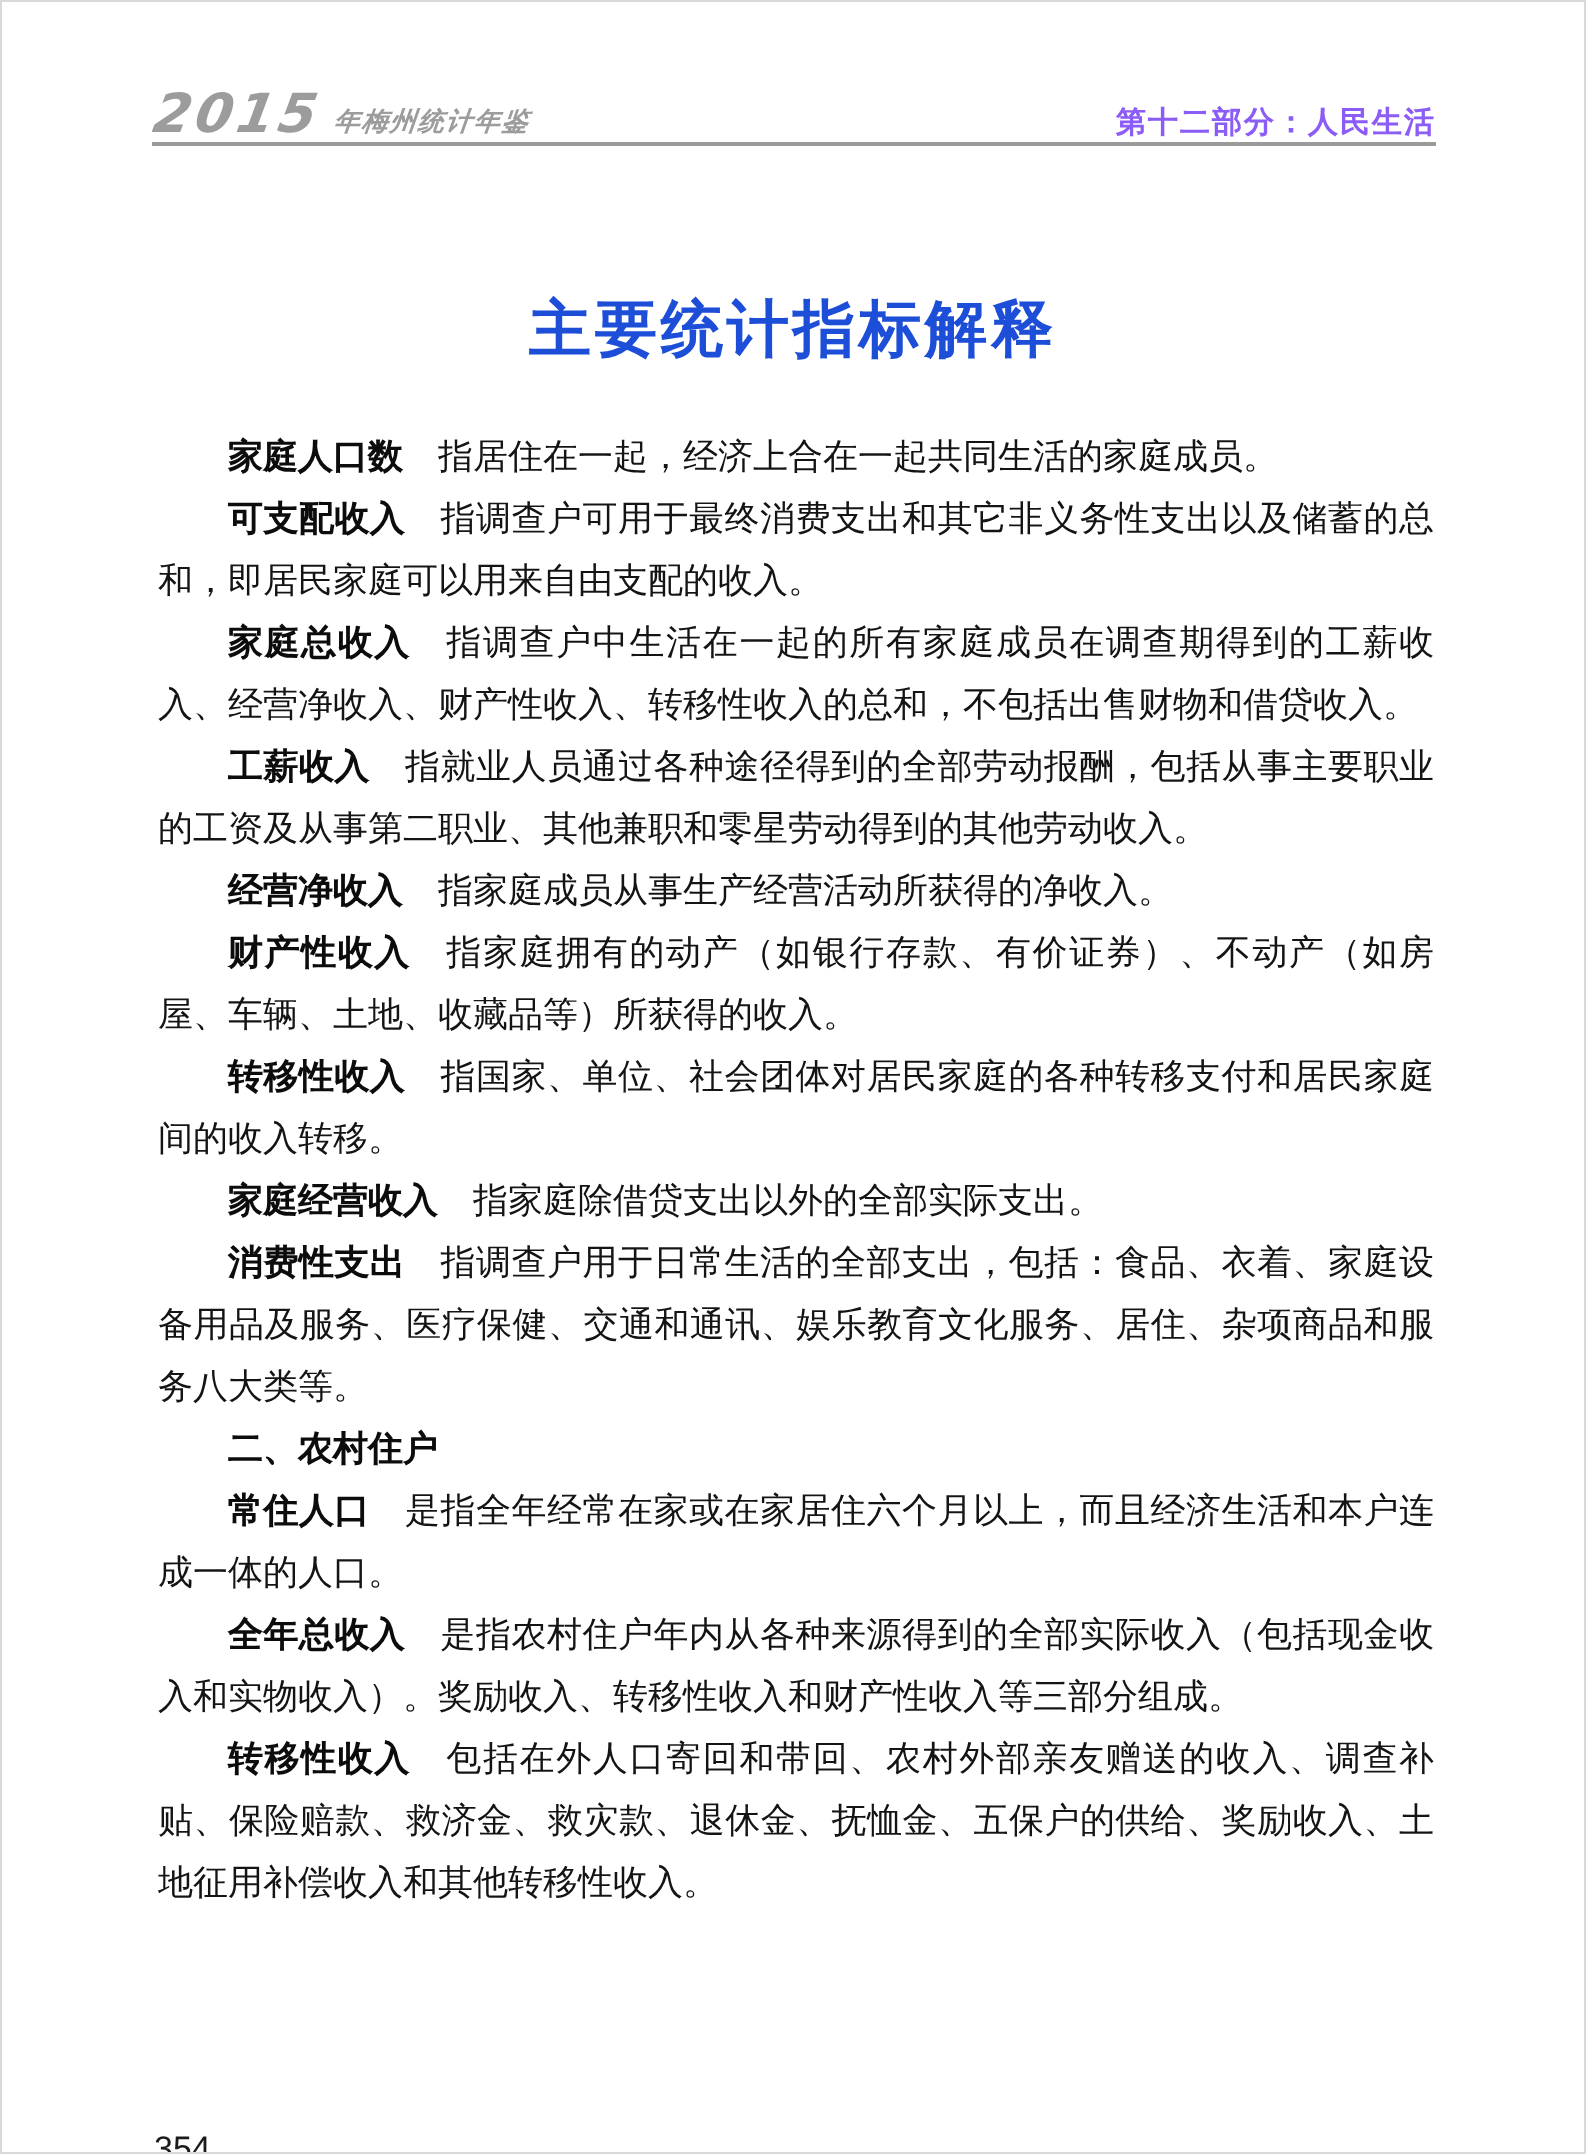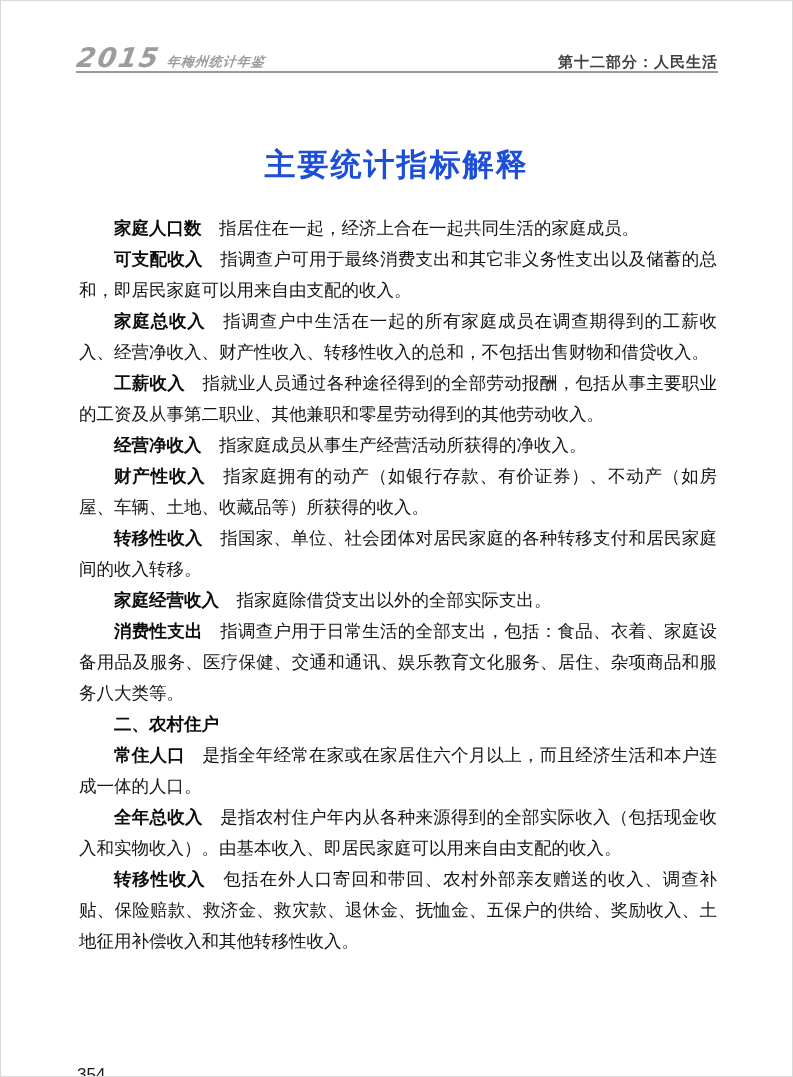--- a/index.html
+++ b/index.html
@@ -35,21 +35,21 @@
     font-style:italic; font-weight:bold;
     font-size:13px; line-height:15px;
     color:#9c9c9c;
     margin-left:7px; margin-bottom:2px;
     letter-spacing:1px;
     transform:skewX(-6deg);
   }
   .section-label {
     font-family:"Liberation Sans", sans-serif;
     font-weight:bold; font-size:15px; line-height:18px;
-    color:#404040; letter-spacing:1px;
+    color:#8b5cf6; letter-spacing:1px;
   }
   .header-rule {
     position:absolute; left:75px; right:74px; top:70px;
     height:0; border-bottom:2px solid #9a9a9a;
   }
 
   
   .page-title {
     position:absolute; top:144px; left:0; width:100%;
     text-align:center;
@@ -116,21 +116,21 @@
     <p><span class="term">转移性收入</span><span>指国家、单位、社会团体对居民家庭的各种转移支付和居民家庭间的收入转移。</span></p>
 
     <p><span class="term">家庭经营收入</span><span>指家庭除借贷支出以外的全部实际支出。</span></p>
 
     <p><span class="term">消费性支出</span><span>指调查户用于日常生活的全部支出，包括：食品、衣着、家庭设备用品及服务、医疗保健、交通和通讯、娱乐教育文化服务、居住、杂项商品和服务八大类等。</span></p>
 
     <p class="sec-heading">二、农村住户</p>
 
     <p><span class="term">常住人口</span><span>是指全年经常在家或在家居住六个月以上，而且经济生活和本户连成一体的人口。</span></p>
 
-    <p><span class="term">全年总收入</span><span>是指农村住户年内从各种来源得到的全部实际收入（包括现金收入和实物收入）。由基本收入、即居民家庭可以用来自由支配的收入。</span></p>
+    <p><span class="term">全年总收入</span><span>是指农村住户年内从各种来源得到的全部实际收入（包括现金收入和实物收入）。奖励收入、转移性收入和财产性收入等三部分组成。</span></p>
 
 
     <p><span class="term">转移性收入</span><span>包括在外人口寄回和带回、农村外部亲友赠送的收入、调查补贴、保险赔款、救济金、救灾款、退休金、抚恤金、五保户的供给、奖励收入、土地征用补偿收入和其他转移性收入。</span></p>
 
   </div>
 
   <div class="page-number">354</div>
 
 </div>
 

